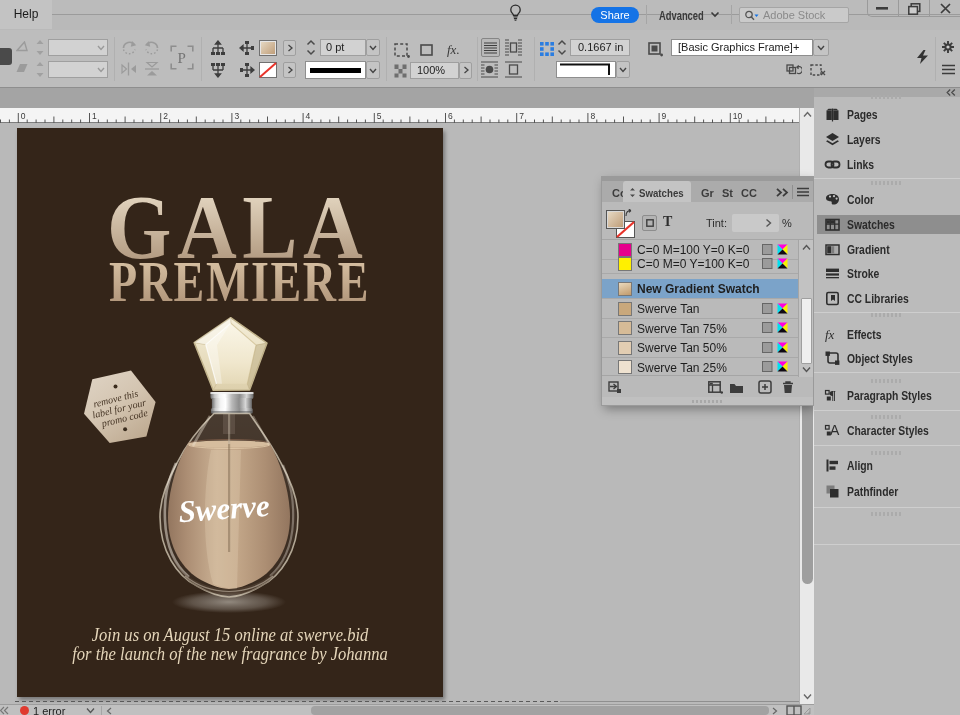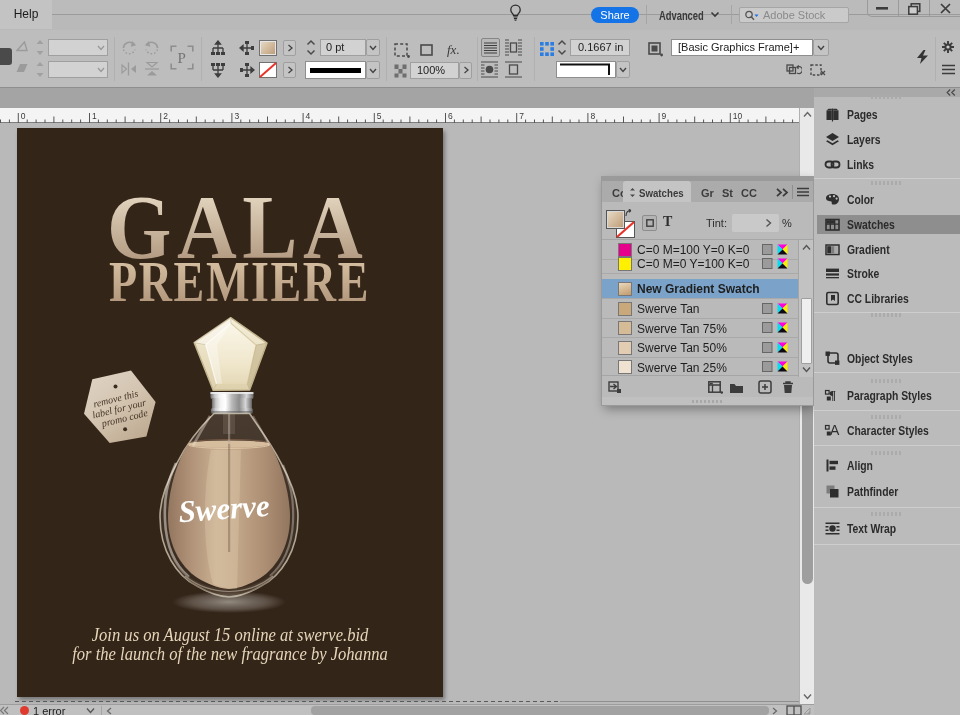--- a/index.html
+++ b/index.html
@@ -566,20 +566,26 @@
       </svg>
     <span class="lbl">Stroke</span>
   </div>
   <div class="sbitem" style="top:198.8px;">
     <svg class="ic" viewBox="0 0 17 17">
         <rect x="2.8" y="2.5" width="11.4" height="12" rx="1.5" fill="none" stroke="#2e2e2e" stroke-width="1.6"></rect>
         <path d="M7 5 h4 v6 l-2-1.6 L7 11 Z" fill="#2e2e2e"></path>
       </svg>
     <span class="lbl">CC Libraries</span>
   </div>
+  <div class="sbitem" style="top:234.8px;">
+    <svg class="ic" viewBox="0 0 17 17">
+        <text x="1" y="13" font-size="13" font-style="italic" fill="#2e2e2e" font-family="Liberation Serif,serif">fx</text>
+      </svg>
+    <span class="lbl">Effects</span>
+  </div>
   <div class="sbitem" style="top:259.4px;">
     <svg class="ic" viewBox="0 0 17 17">
         <rect x="4" y="3" width="10" height="10" rx="2" fill="none" stroke="#2e2e2e" stroke-width="1.6"></rect>
         <rect x="1.5" y="1.5" width="4.4" height="4.4" fill="#2e2e2e"></rect>
         <rect x="11" y="10.5" width="4.4" height="4.4" fill="#2e2e2e"></rect>
       </svg>
     <span class="lbl">Object Styles</span>
   </div>
   <div class="sbitem" style="top:296px;">
     <svg class="ic" viewBox="0 0 17 17">
@@ -604,30 +610,20 @@
         <rect x="5.5" y="9.4" width="6" height="3.4" fill="#2e2e2e"></rect>
       </svg>
     <span class="lbl">Align</span>
   </div>
   <div class="sbitem" style="top:391.6px;">
     <svg class="ic" viewBox="0 0 17 17">
         <rect x="2.5" y="2.5" width="8" height="8" fill="#7c7c7c"></rect>
         <rect x="6" y="6" width="8.5" height="8.5" fill="#2e2e2e"></rect>
       </svg>
     <span class="lbl">Pathfinder</span>
-  </div>
-  <div class="sbitem" style="top:428.8px;">
-    <svg class="ic" viewBox="0 0 17 17">
-        <g stroke="#2e2e2e" stroke-width="1.5">
-          <path d="M1.5 3.2 H15.5 M1.5 13.8 H15.5"></path>
-          <path d="M1.5 6.7 H4.5 M12.5 6.7 H15.5 M1.5 10.2 H4.5 M12.5 10.2 H15.5"></path>
-        </g>
-        <circle cx="8.5" cy="8.5" r="3.2" fill="#2e2e2e"></circle>
-      </svg>
-    <span class="lbl">Text Wrap</span>
   </div>
 </div>
 
 <div id="swpanel">
   <div id="swtop"></div>
   <div id="swtabs">
     <span class="swtabtxt" style="left:10px;">Co</span>
     <div id="swtab-active"></div>
     <svg class="abs" style="left:27px;top:7px;z-index:2;" width="7" height="9" viewBox="0 0 7 9">
         <path d="M3.5 0 L6 2.5 H1 Z M3.5 9 L1 6.5 H6 Z" fill="#4a4a4a"></path>

